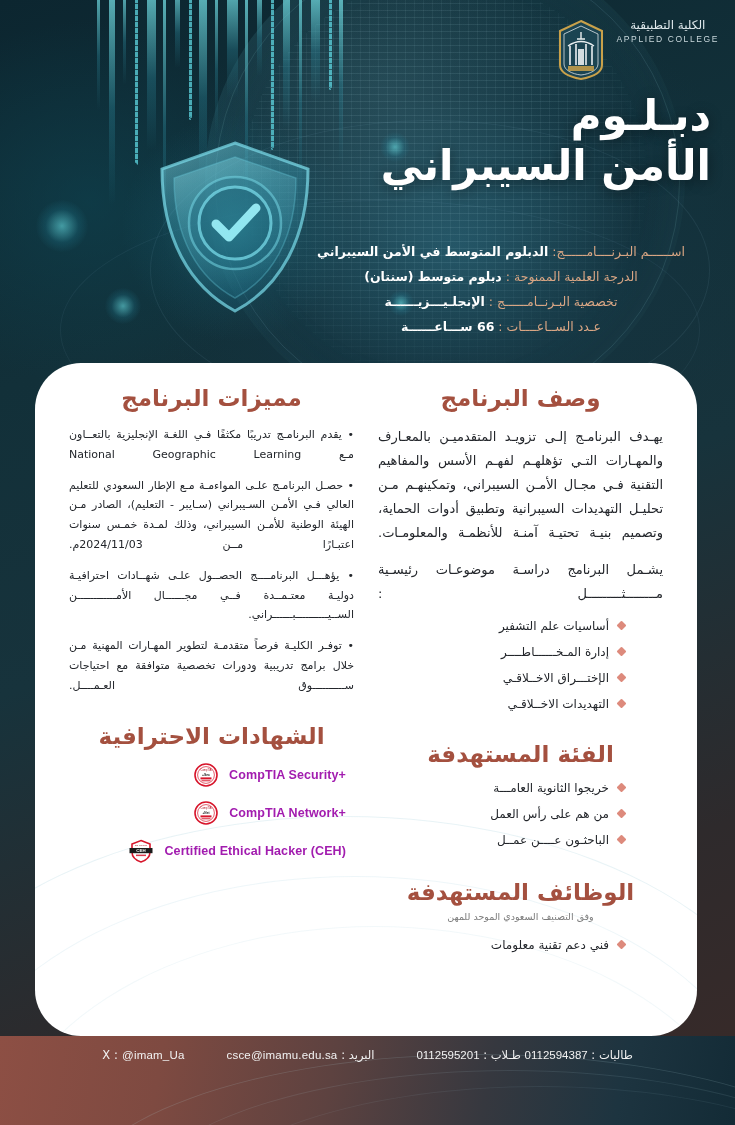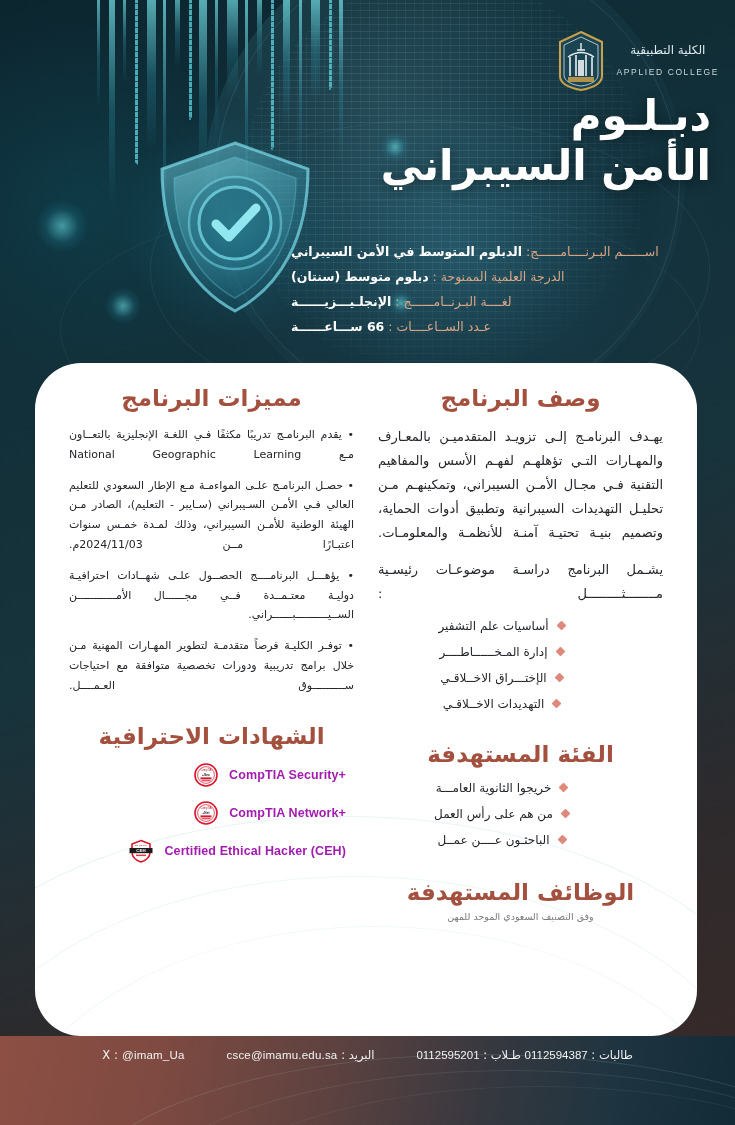--- a/index.html
+++ b/index.html
@@ -82,31 +82,31 @@
   .shield-wrap { position: absolute; left: 148px; top: 135px; width: 175px; height: 185px; }
   .shield-glow {
     position: absolute; left: -28px; top: -22px; width: 230px; height: 230px;
     border-radius: 50%;
     background: radial-gradient(circle, rgba(70,205,220,0.26) 0%, rgba(30,130,155,0.10) 45%, rgba(0,0,0,0) 70%);
   }
 
   
   .logo-area {
     position: absolute;
-    right: 16px; top: 30px;
-    display: flex; align-items: center; gap: 12px;
+    right: 16px; top: 19px;
+    display: flex; gap: 12px;
   }
   .logo-text { text-align: center; line-height: 1.15; }
   .logo-ar {
     font-size: 12px; color: #dfe9ec; letter-spacing: 0.5px;
     font-family: "DejaVu Sans", sans-serif;
   }
   .logo-en {
     font-size: 8.5px; color: #c9d8dc; letter-spacing: 1.6px;
-    font-family: "Liberation Sans", sans-serif; margin-top: 10px;
+    font-family: "Liberation Sans", sans-serif; margin-top: 2px;
   }
 
   
   .hero-titles {
     position: absolute;
     right: 24px; top: 92px;
     text-align: right;
     width: 520px;
   }
   .title-1, .title-2 {
@@ -117,21 +117,21 @@
     letter-spacing: 1px;
     text-shadow: 0 2px 14px rgba(0,0,0,0.45);
   }
   .title-2 { margin-top: 2px; }
 
   
   .meta {
     position: absolute;
     right: 24px; top: 243px;
     width: 420px;
-    text-align: left;
+    text-align: center;
   }
   .meta-row {
     font-size: 12.5px;
     line-height: 1.45;
     margin-bottom: 7px;
     white-space: nowrap;
   }
   .meta-label { color: #d9a684; letter-spacing: 0.3px; }
   .meta-value { color: #ffffff; font-weight: bold; }
 
@@ -198,21 +198,21 @@
     text-align: justify;
     text-align-last: justify;
     margin-bottom: 11px;
   }
   .feat::before { content: "• "; }
 
   .blist { list-style: none; margin-top: 4px; }
   .blist li {
     display: flex;
     align-items: baseline;
-    justify-content: center;
+    justify-content: flex-start;
     gap: 9px;
     margin-bottom: 12px;
     font-size: 12px;
     color: #23262b;
     padding-right: 38px;
   }
   .diamond {
     flex: 0 0 auto;
     width: 7px; height: 7px;
     background: #dd8a7c;
@@ -364,21 +364,21 @@
   <div class="meta">
     <div class="meta-row">
       <span class="meta-label">اســــــم البـرنــــامــــــج:</span>
       <span class="meta-value">الدبلوم المتوسط في الأمن السيبراني</span>
     </div>
     <div class="meta-row">
       <span class="meta-label">الدرجة العلمية الممنوحة :</span>
       <span class="meta-value">دبلوم متوسط (سنتان)</span>
     </div>
     <div class="meta-row">
-      <span class="meta-label">لغــــة البـرنــامــــــج :</span>
+      <span class="meta-label">تخصصية البـرنــامــــــج :</span>
       <span class="meta-value">الإنجلـيـــزيــــــة</span>
     </div>
     <div class="meta-row">
       <span class="meta-label">عـدد الســاعــــات :</span>
       <span class="meta-value">66 ســـاعــــــة</span>
     </div>
   </div>
 
   <div class="card">
     <div class="card-swoosh"></div>
@@ -426,20 +426,26 @@
           <li>
             <span class="diamond"></span>
             <span class="btext">الباحثـون عــــن عمــل</span>
           </li>
         </ul>
 
         <div style="height:20px;"></div>
 
         <div class="sec-title tight">الوظائف المستهدفة</div>
         <div class="sec-sub">وفق التصنيف السعودي الموحد للمهن</div>
+        <ul class="blist">
+          <li>
+            <span class="diamond"></span>
+            <span class="btext">فني دعم تقنية معلومات</span>
+          </li>
+        </ul>
       </div>
 
       <div class="col col-left">
         <div class="sec-title">مميزات البرنامج</div>
 
         <div class="feat">يقدم البرنامـج تدريبًا مكثفًا فـي اللغـة الإنجليزية بالتعــاون مـع National Geographic Learning</div>
         <div class="feat">حصـل البرنامـج علـى المواءمـة مـع الإطار السعودي للتعليم العالي فـي الأمـن السـيبراني (سـايبر - التعليم)، الصادر مـن الهيئة الوطنية للأمـن السيبراني، وذلك لمـدة خمـس سنوات اعتبـارًا مــن 2024/11/03م.</div>
         <div class="feat">يؤهـــل البرنامــــج الحصــول علـى شهــادات احترافيـة دوليـة معتـمــدة فــي مجــــــال الأمــــــــــــن الســيــــــــــبــــــراني.</div>
         <div class="feat">توفـر الكليـة فرصاً متقدمـة لتطوير المهـارات المهنية مـن خلال برامج تدريبية ودورات تخصصية متوافقة مع احتياجات ســــــــــوق العـمــــل.</div>
 

